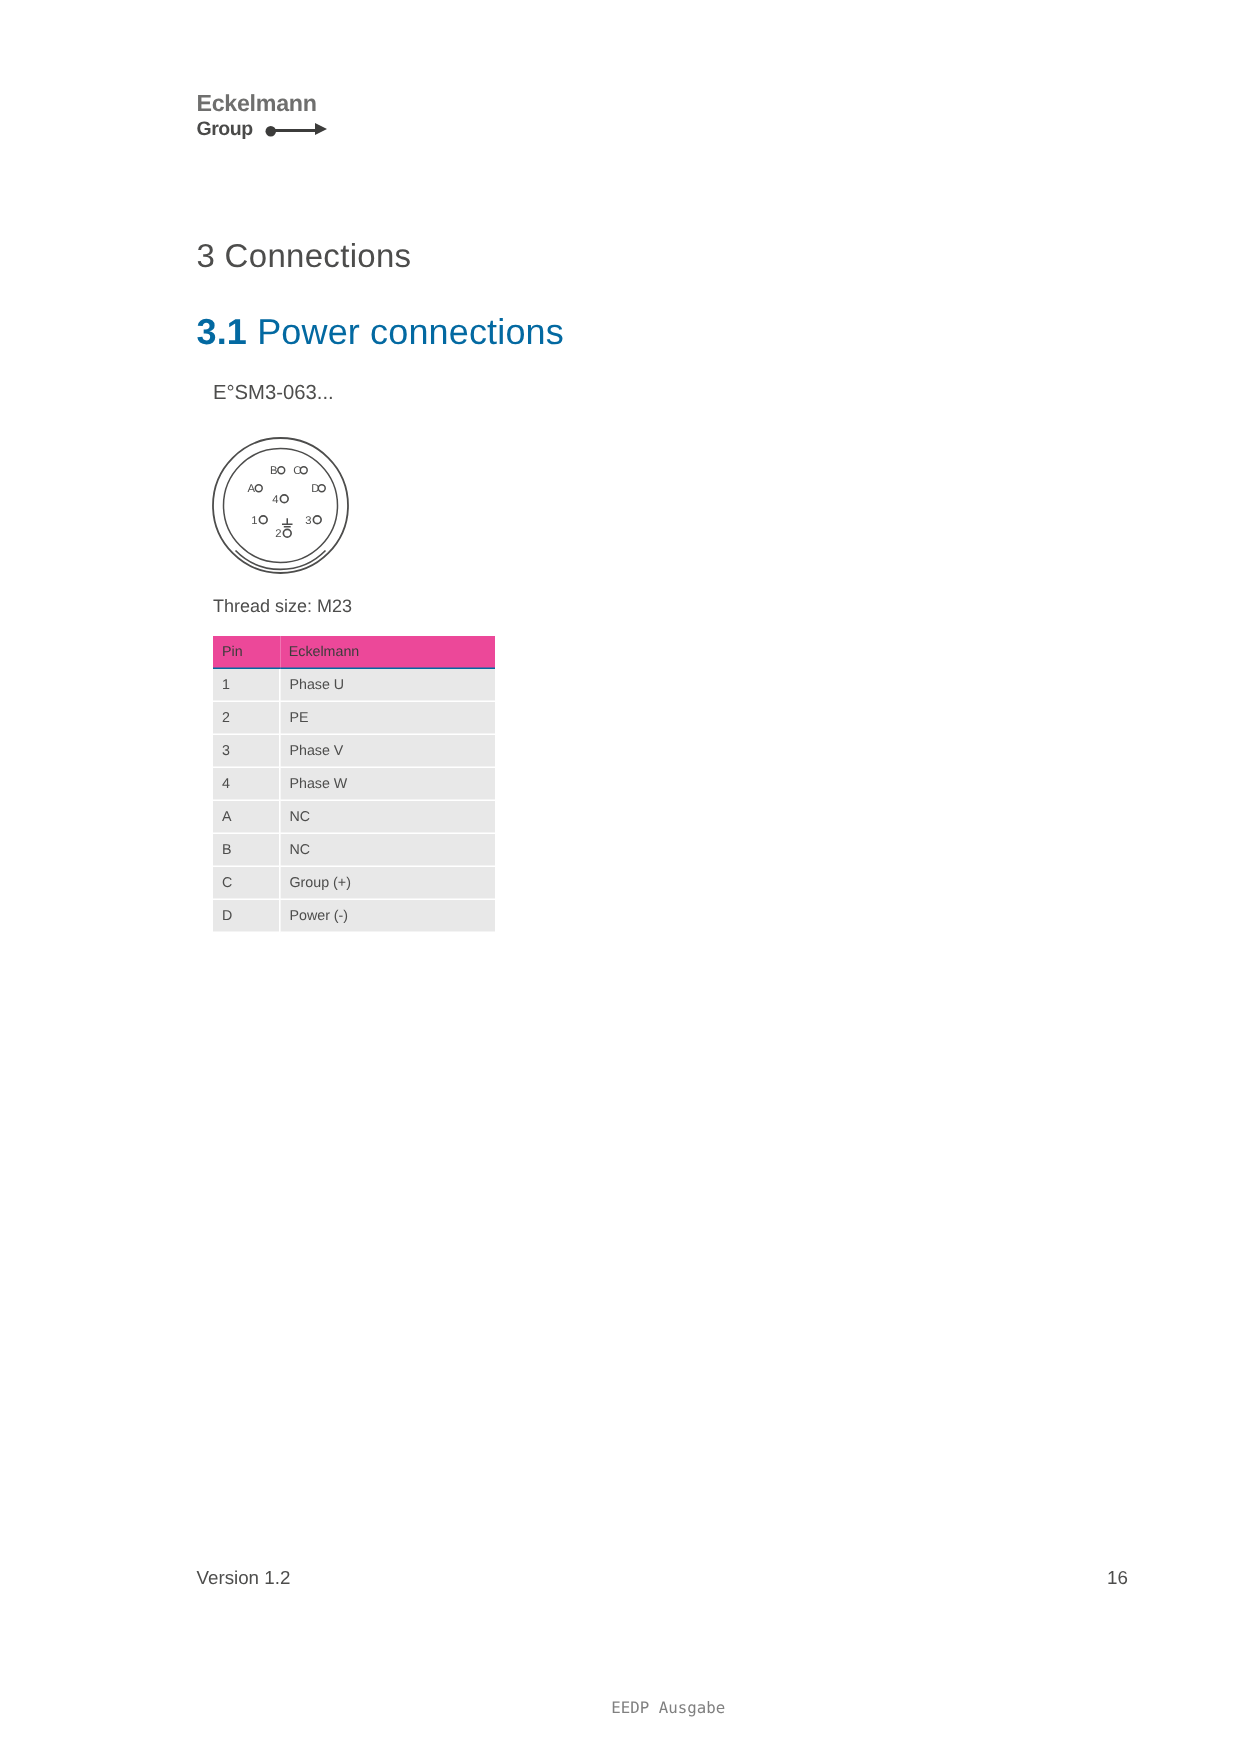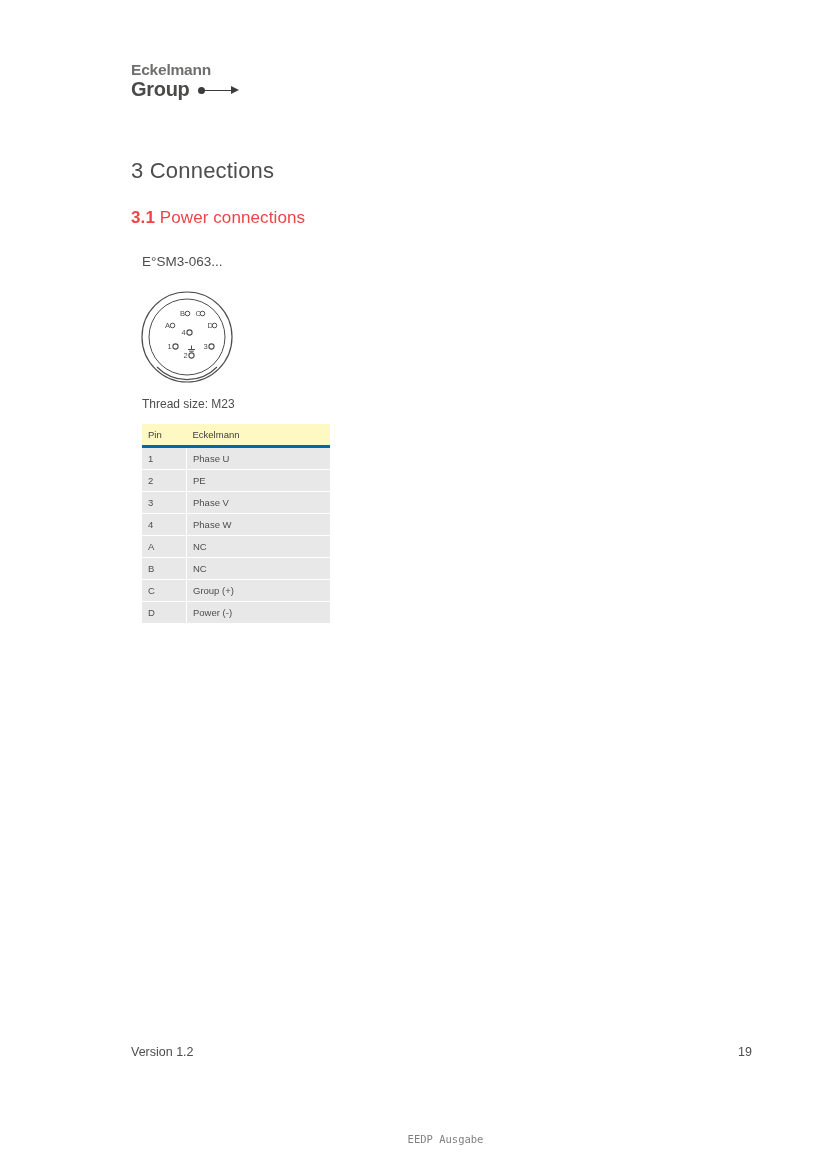--- a/index.html
+++ b/index.html
@@ -35,21 +35,21 @@
     color: #6f6f6e;
     letter-spacing: -0.2px;
   }
   .logo-line2 {
     display: flex;
     align-items: center;
     gap: 8px;
     margin-top: 1px;
   }
   .logo-word2 {
-    font-size: 20px;
+    font-size: 13px;
     font-weight: bold;
     color: #4a4a49;
     letter-spacing: -0.3px;
   }
   .logo-arrow {
     display: inline-block;
     position: relative;
     width: 42px;
     height: 12px;
   }
@@ -88,22 +88,22 @@
     top: 158px;
     font-size: 22px;
     font-weight: normal;
     color: #4d4d4c;
     letter-spacing: 0.2px;
   }
   .h2 {
     position: absolute;
     left: 99px;
     top: 208px;
-    font-size: 17px;
-    color: #ef4444;
+    font-size: 24px;
+    color: #0369a1;
     letter-spacing: 0.1px;
   }
   .h2 .num {
     font-weight: bold;
   }
   .h2 .txt {
     font-weight: normal;
   }
 
   
@@ -144,24 +144,24 @@
   }
   .table th, .table td {
     padding: 4px 6px;
     text-align: left;
     font-weight: normal;
     color: #4d4d4c;
     height: 13px;
     vertical-align: middle;
   }
   .table thead th {
-    background: #fef9c3;
+    background: #ec4899;
     font-size: 9.5px;
     color: #3c3c3b;
-    border-bottom: 3px solid #0369a1;
+    border-bottom: 1px solid #0369a1;
   }
   .table thead th.col-pin { width: 32px; }
   .table tbody tr td {
     background: #e8e8e8;
     border-bottom: 1px solid #ffffff;
   }
   .table tbody tr td.col-pin {
     width: 32px;
     border-right: 1px solid #ffffff;
   }
@@ -290,18 +290,18 @@
         <td>Group (+)</td>
       </tr>
       <tr>
         <td class="col-pin">D</td>
         <td>Power (-)</td>
       </tr>
     </tbody>
   </table>
 
   <div class="footer-version">Version 1.2</div>
-  <div class="footer-page">19</div>
+  <div class="footer-page">16</div>
   <div class="watermark">
     <div>EEDP Ausgabe</div>
   </div>
 
 </div>
 
 </body></html>

